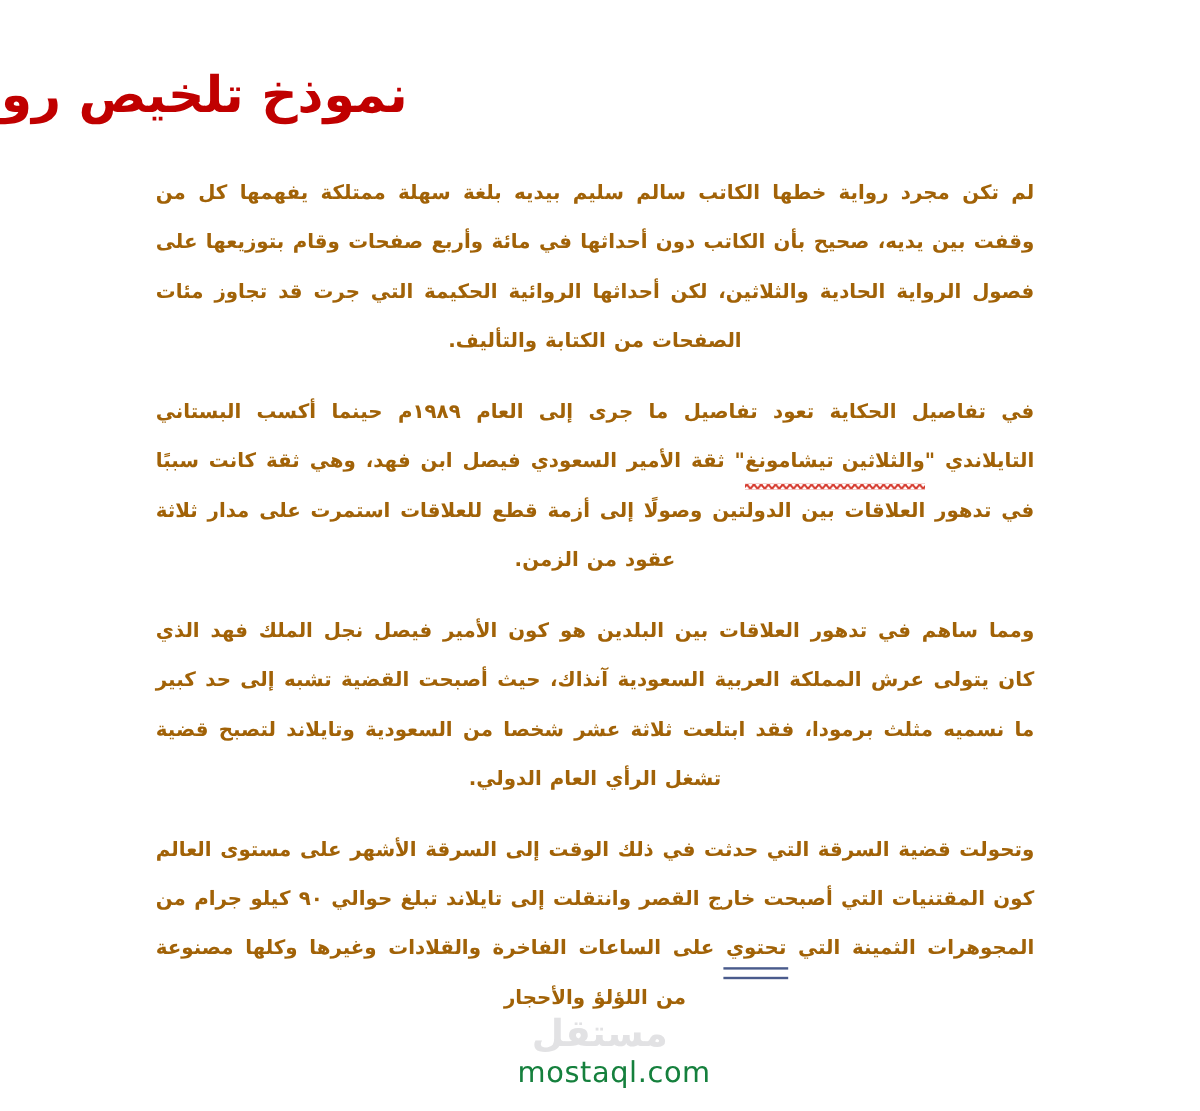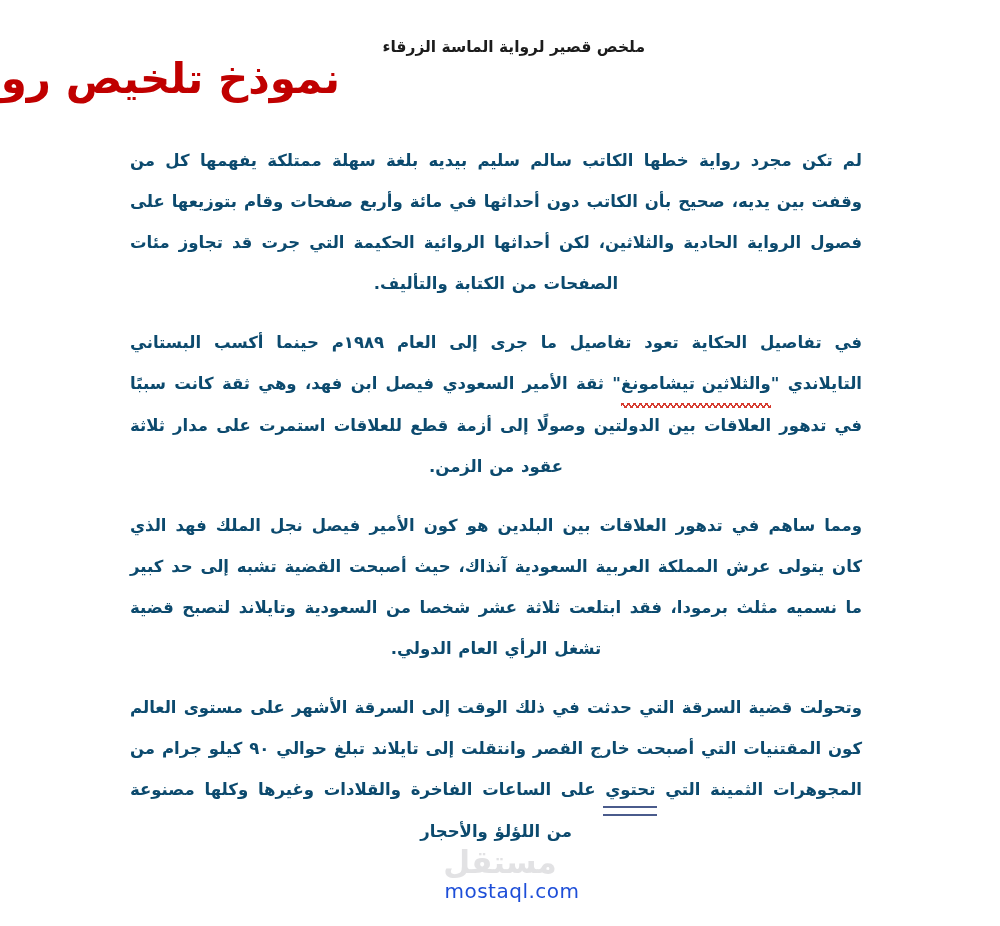--- a/index.html
+++ b/index.html
@@ -60,21 +60,21 @@
     left: 130px;
     direction: rtl;
   }
 
   .para {
     direction: rtl;
     text-align: justify;
     text-align-last: center;
     font-size: 16.5px;
     font-weight: 700;
-    color: #0c4a6e;
+    color: #a16207;
     line-height: 41px;
     margin: 0 0 18px 0;
     word-spacing: 1px;
   }
 
   
   .squiggle {
     position: relative;
     display: inline-block;
     text-decoration: none;
@@ -127,35 +127,34 @@
     display: block;
     font-size: 31px;
     font-weight: 700;
     color: #e2e2e4;
     line-height: 1.05;
     direction: rtl;
     letter-spacing: 1px;
   }
   .watermark .wm-latin {
     display: block;
-    font-size: 20px;
+    font-size: 24px;
     font-weight: 400;
-    color: #1d4ed8;
+    color: #15803d;
     line-height: 1.25;
     letter-spacing: 0.5px;
     padding-left: 24px;
   }
 </style>
 </head>
 <body>
 
 <div class="page">
 
   <div class="header-zone">
-    <div class="doc-subheader">ملخص قصير لرواية الماسة الزرقاء</div>
     <div class="doc-title">نموذخ تلخيص رواية</div>
   </div>
 
   <div class="body-area">
 
     <p class="para">
       <span>لم تكن مجرد رواية خطها الكاتب سالم سليم بيديه بلغة سهلة ممتلكة يفهمها كل من وقفت بين يديه، صحيح بأن الكاتب دون أحداثها في مائة وأربع صفحات وقام بتوزيعها على فصول الرواية الحادية والثلاثين، لكن أحداثها الروائية الحكيمة التي جرت قد تجاوز مئات الصفحات من الكتابة والتأليف.</span>
     </p>
 
     <p class="para">

